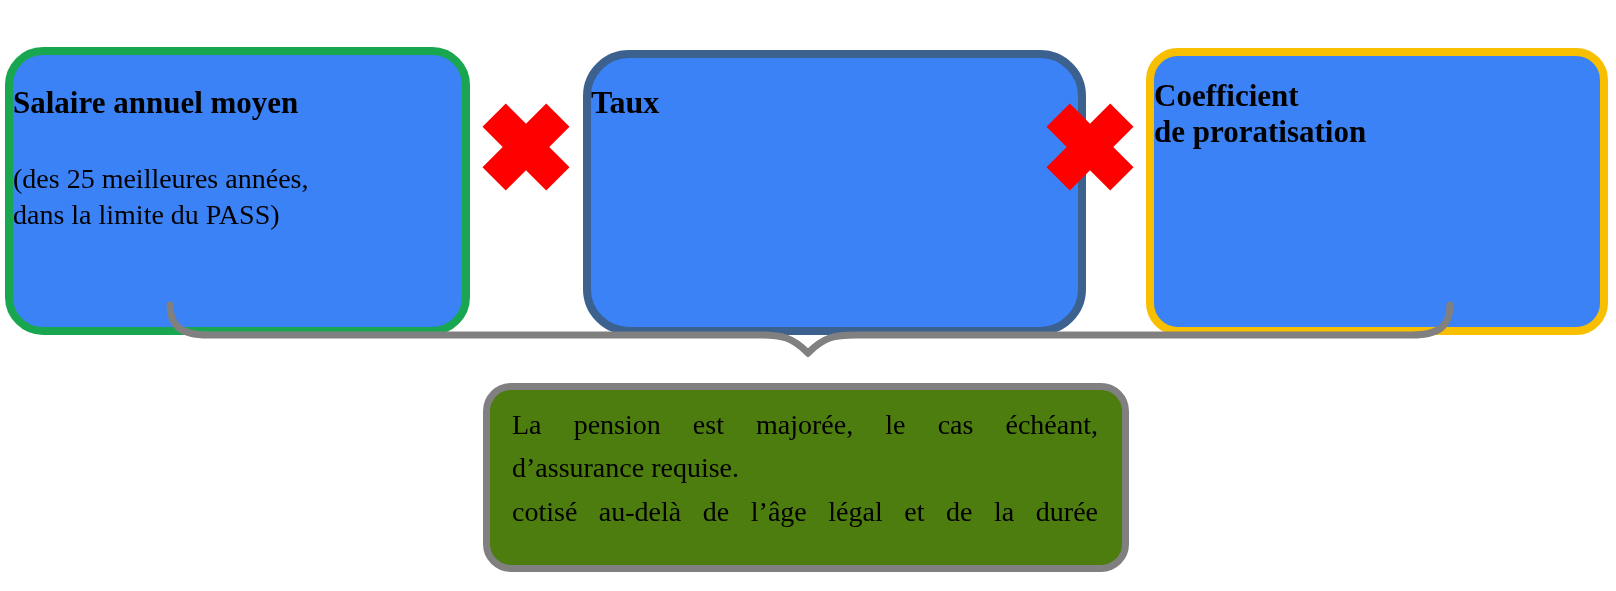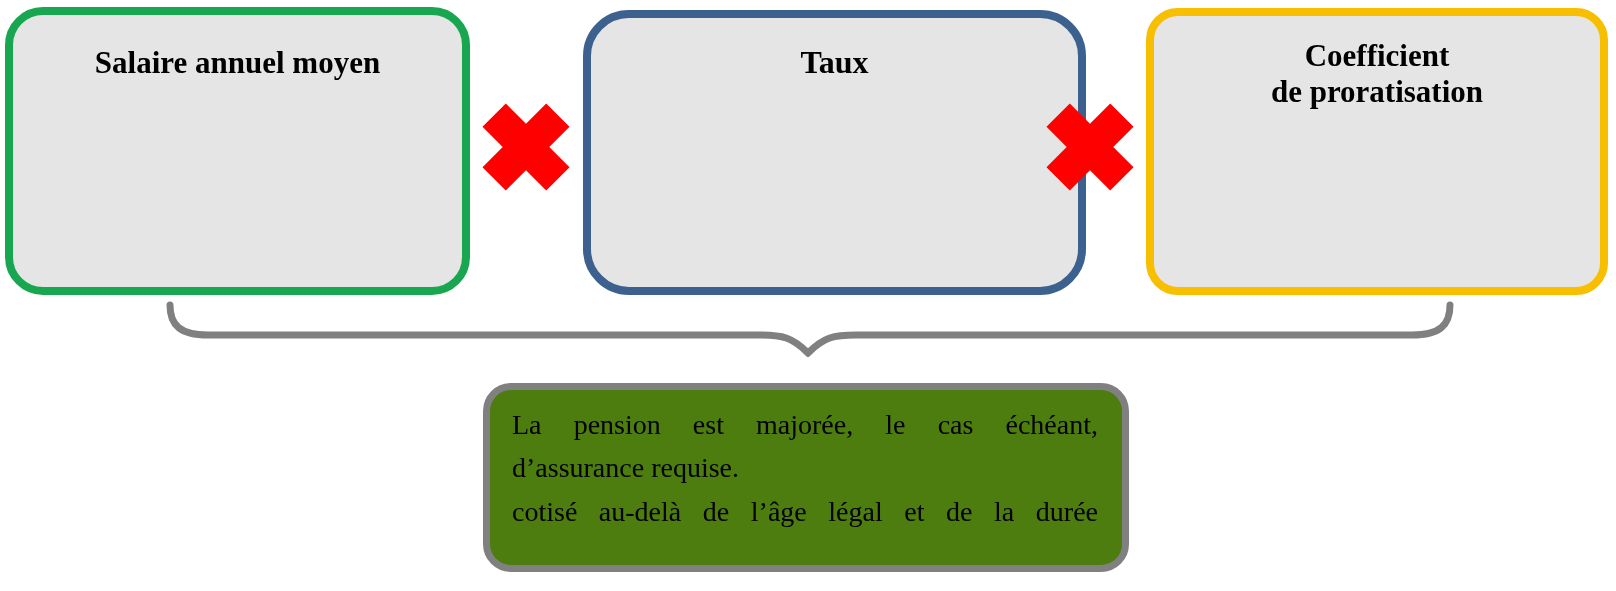--- a/index.html
+++ b/index.html
@@ -8,22 +8,23 @@
     width: 1616px;
     height: 591px;
     background: #ffffff;
     overflow: hidden;
     font-family: "Liberation Serif", "DejaVu Serif", serif;
     color: #000000;
   }
   .factor-box {
     position: absolute;
     box-sizing: border-box;
-    background: #e5e5e5;
-    text-align: center;
+    background: #3b82f6;
+    text-align: left;
+    margin-top: 40px;
   }
   .box-green  { left: 5px;    top: 7px;  width: 465px; height: 288px; border: 8px solid #18A750; border-radius: 38px; }
   .box-blue   { left: 583px;  top: 10px; width: 503px; height: 285px; border: 8px solid #3C618E; border-radius: 46px; }
   .box-yellow { left: 1146px; top: 8px;  width: 462px; height: 287px; border: 8px solid #F8BE00; border-radius: 32px; }
   .box-title {
     font-weight: bold;
     font-size: 31px;
     line-height: 1.15;
     white-space: pre-line;
   }
@@ -60,20 +61,22 @@
   .note-line { text-align: justify; text-align-last: justify; }
   .note-line.last { text-align: left; text-align-last: left; }
 </style>
 </head>
 <body>
 
 <div class="canvas">
 
   <div class="factor-box box-green">
     <div class="box-title">Salaire annuel moyen</div>
+    <div class="box-body">(des 25 meilleures années,
+dans la limite du PASS)</div>
   </div>
 
   <div class="xmark xmark-1">
     <svg viewBox="-60 -60 120 120" aria-hidden="true">
       <path transform="rotate(45)" d="M -19,-52 H 19 V -19 H 52 V 19 H 19 V 52 H -19 V 19 H -52 V -19 H -19 Z"></path>
     </svg>
   </div>
 
   <div class="factor-box box-blue">
     <div class="box-title">Taux</div>

